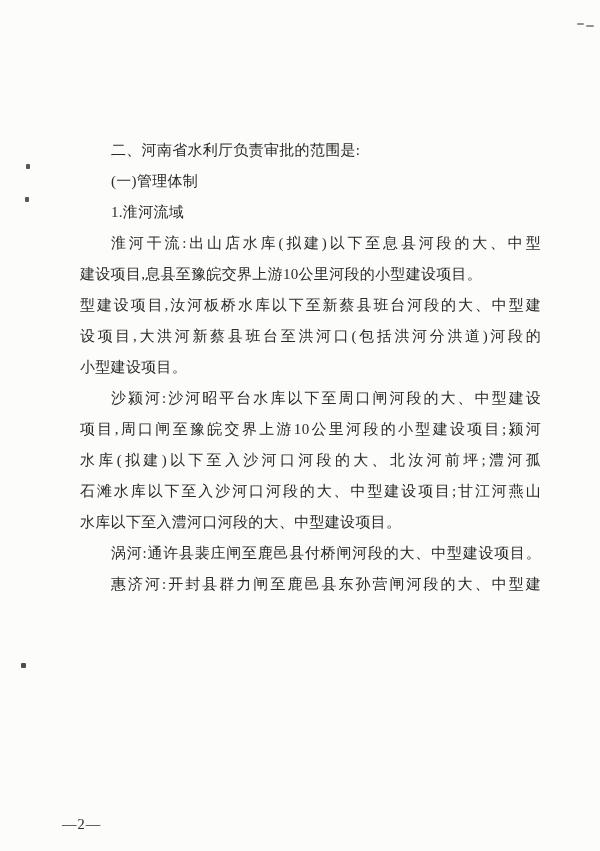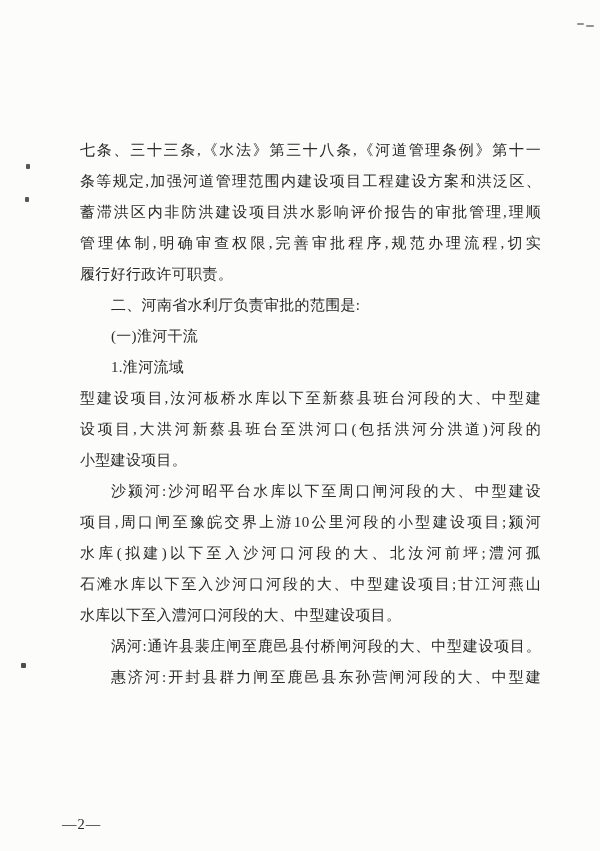--- a/index.html
+++ b/index.html
@@ -60,40 +60,37 @@
 <div class="page">
 
   <div class="speck s1"></div>
   <div class="speck s2"></div>
   <div class="speck s3"></div>
   <div class="speck d1"></div>
   <div class="speck d2"></div>
 
   <div class="textblock">
 
-    <div class="para">
-      <div class="ln j">七条、三十三条,《水法》第三十八条,《河道管理条例》第十一</div>
-      <div class="ln j">条等规定,加强河道管理范围内建设项目工程建设方案和洪泛区、</div>
-      <div class="ln j">蓄滞洪区内非防洪建设项目洪水影响评价报告的审批管理,理顺</div>
-      <div class="ln j">管理体制,明确审查权限,完善审批程序,规范办理流程,切实</div>
-      <div class="ln">履行好行政许可职责。</div>
-    </div>
 
     <div class="para">
       <div class="ln ind">二、河南省水利厅负责审批的范围是:</div>
     </div>
 
     <div class="para">
-      <div class="ln ind">(一)淮河干流</div>
+      <div class="ln ind">(一)管理体制</div>
     </div>
 
     <div class="para">
       <div class="ln ind">1.淮河流域</div>
     </div>
 
+    <div class="para">
+      <div class="ln ind j">淮河干流:出山店水库(拟建)以下至息县河段的大、中型</div>
+      <div class="ln">建设项目,息县至豫皖交界上游10公里河段的小型建设项目。</div>
+    </div>
 
     <div class="para">
       <div class="ln j">型建设项目,汝河板桥水库以下至新蔡县班台河段的大、中型建</div>
       <div class="ln j">设项目,大洪河新蔡县班台至洪河口(包括洪河分洪道)河段的</div>
       <div class="ln">小型建设项目。</div>
     </div>
 
     <div class="para">
       <div class="ln ind j">沙颍河:沙河昭平台水库以下至周口闸河段的大、中型建设</div>
       <div class="ln j">项目,周口闸至豫皖交界上游10公里河段的小型建设项目;颍河</div>

